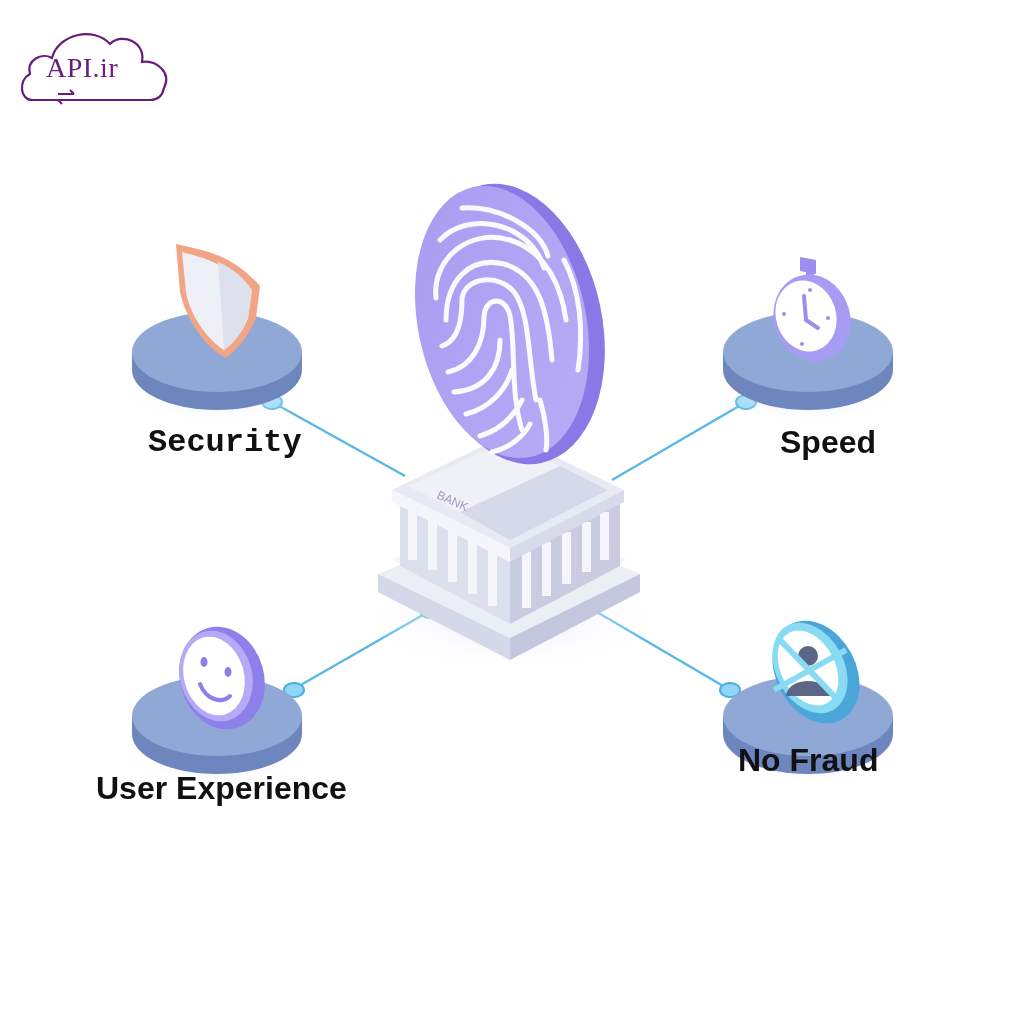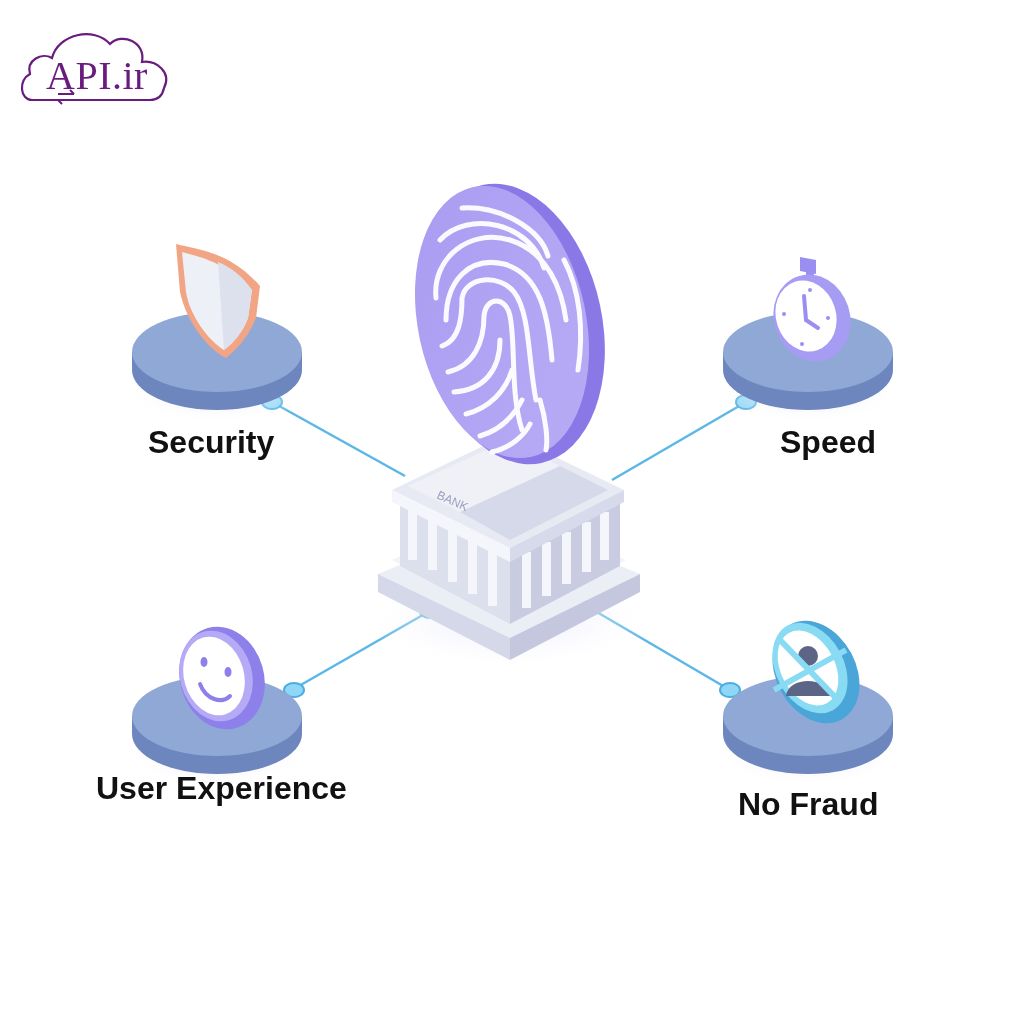--- a/index.html
+++ b/index.html
@@ -1,19 +1,19 @@
 <!DOCTYPE html>
 <html><head>
 <meta charset="utf-8">
 <style>
   html, body { margin:0; padding:0; }
   body { width:1024px; height:1024px; background:#ffffff; position:relative; overflow:hidden; font-family:"Liberation Sans", sans-serif; }
   .abs { position:absolute; }
   .logo { left:18px; top:18px; width:160px; height:95px; }
-  .logo-text { position:absolute; left:28px; top:34px; font-family:"Liberation Serif", serif; font-size:40px; color:#6a1b7e; letter-spacing:0.5px; }
+  .logo-text { position:absolute; left:28px; top:34px; font-family:"Liberation Serif", serif; font-size:28px; color:#6a1b7e; letter-spacing:0.5px; }
   .label { position:absolute; font-size:32px; font-weight:600; color:#111; white-space:nowrap; }
   svg text { font-family:"Liberation Sans", sans-serif; }
 </style>
 </head>
 <body>
 
 <div class="abs logo">
   <svg width="160" height="95" viewBox="0 0 160 95">
     <path d="M14 82 C2 82 0 62 12 56 C8 42 24 34 34 40 C40 16 76 8 92 26 C104 14 128 24 124 44 C138 42 154 54 146 70 C144 80 138 82 132 82 Z" fill="none" stroke="#6a1b7e" stroke-width="2.2"></path>
     <path d="M40 76 L56 76 M52 72 L56 76" stroke="#6a1b7e" stroke-width="2" fill="none"></path>
@@ -153,16 +153,16 @@
       <path d="M454 392 C484 390 500 370 500 340"></path>
       <path d="M466 414 C490 408 506 390 512 370"></path>
       <path d="M480 436 C500 430 514 416 522 400"></path>
       <path d="M492 452 C510 448 524 436 530 424"></path>
       <path d="M564 260 C580 290 584 330 578 370"></path>
       <path d="M540 400 C546 420 548 440 546 450"></path>
     </g>
   </g>
 </svg>
 
-<div class="label" style="left:148px; top:424px;">Security</div>
+<div class="label" style="left:148px; top:424px;font-family:Liberation Mono, monospace;">Security</div>
 <div class="label" style="left:780px; top:424px;">Speed</div>
 <div class="label" style="left:96px; top:770px;text-align:right;">User Experience</div>
-<div class="label" style="left:738px; top:786px;text-align:right;">No Fraud</div>
+<div class="label" style="left:738px; top:742px;text-align:right;">No Fraud</div>
 
 </body></html>

